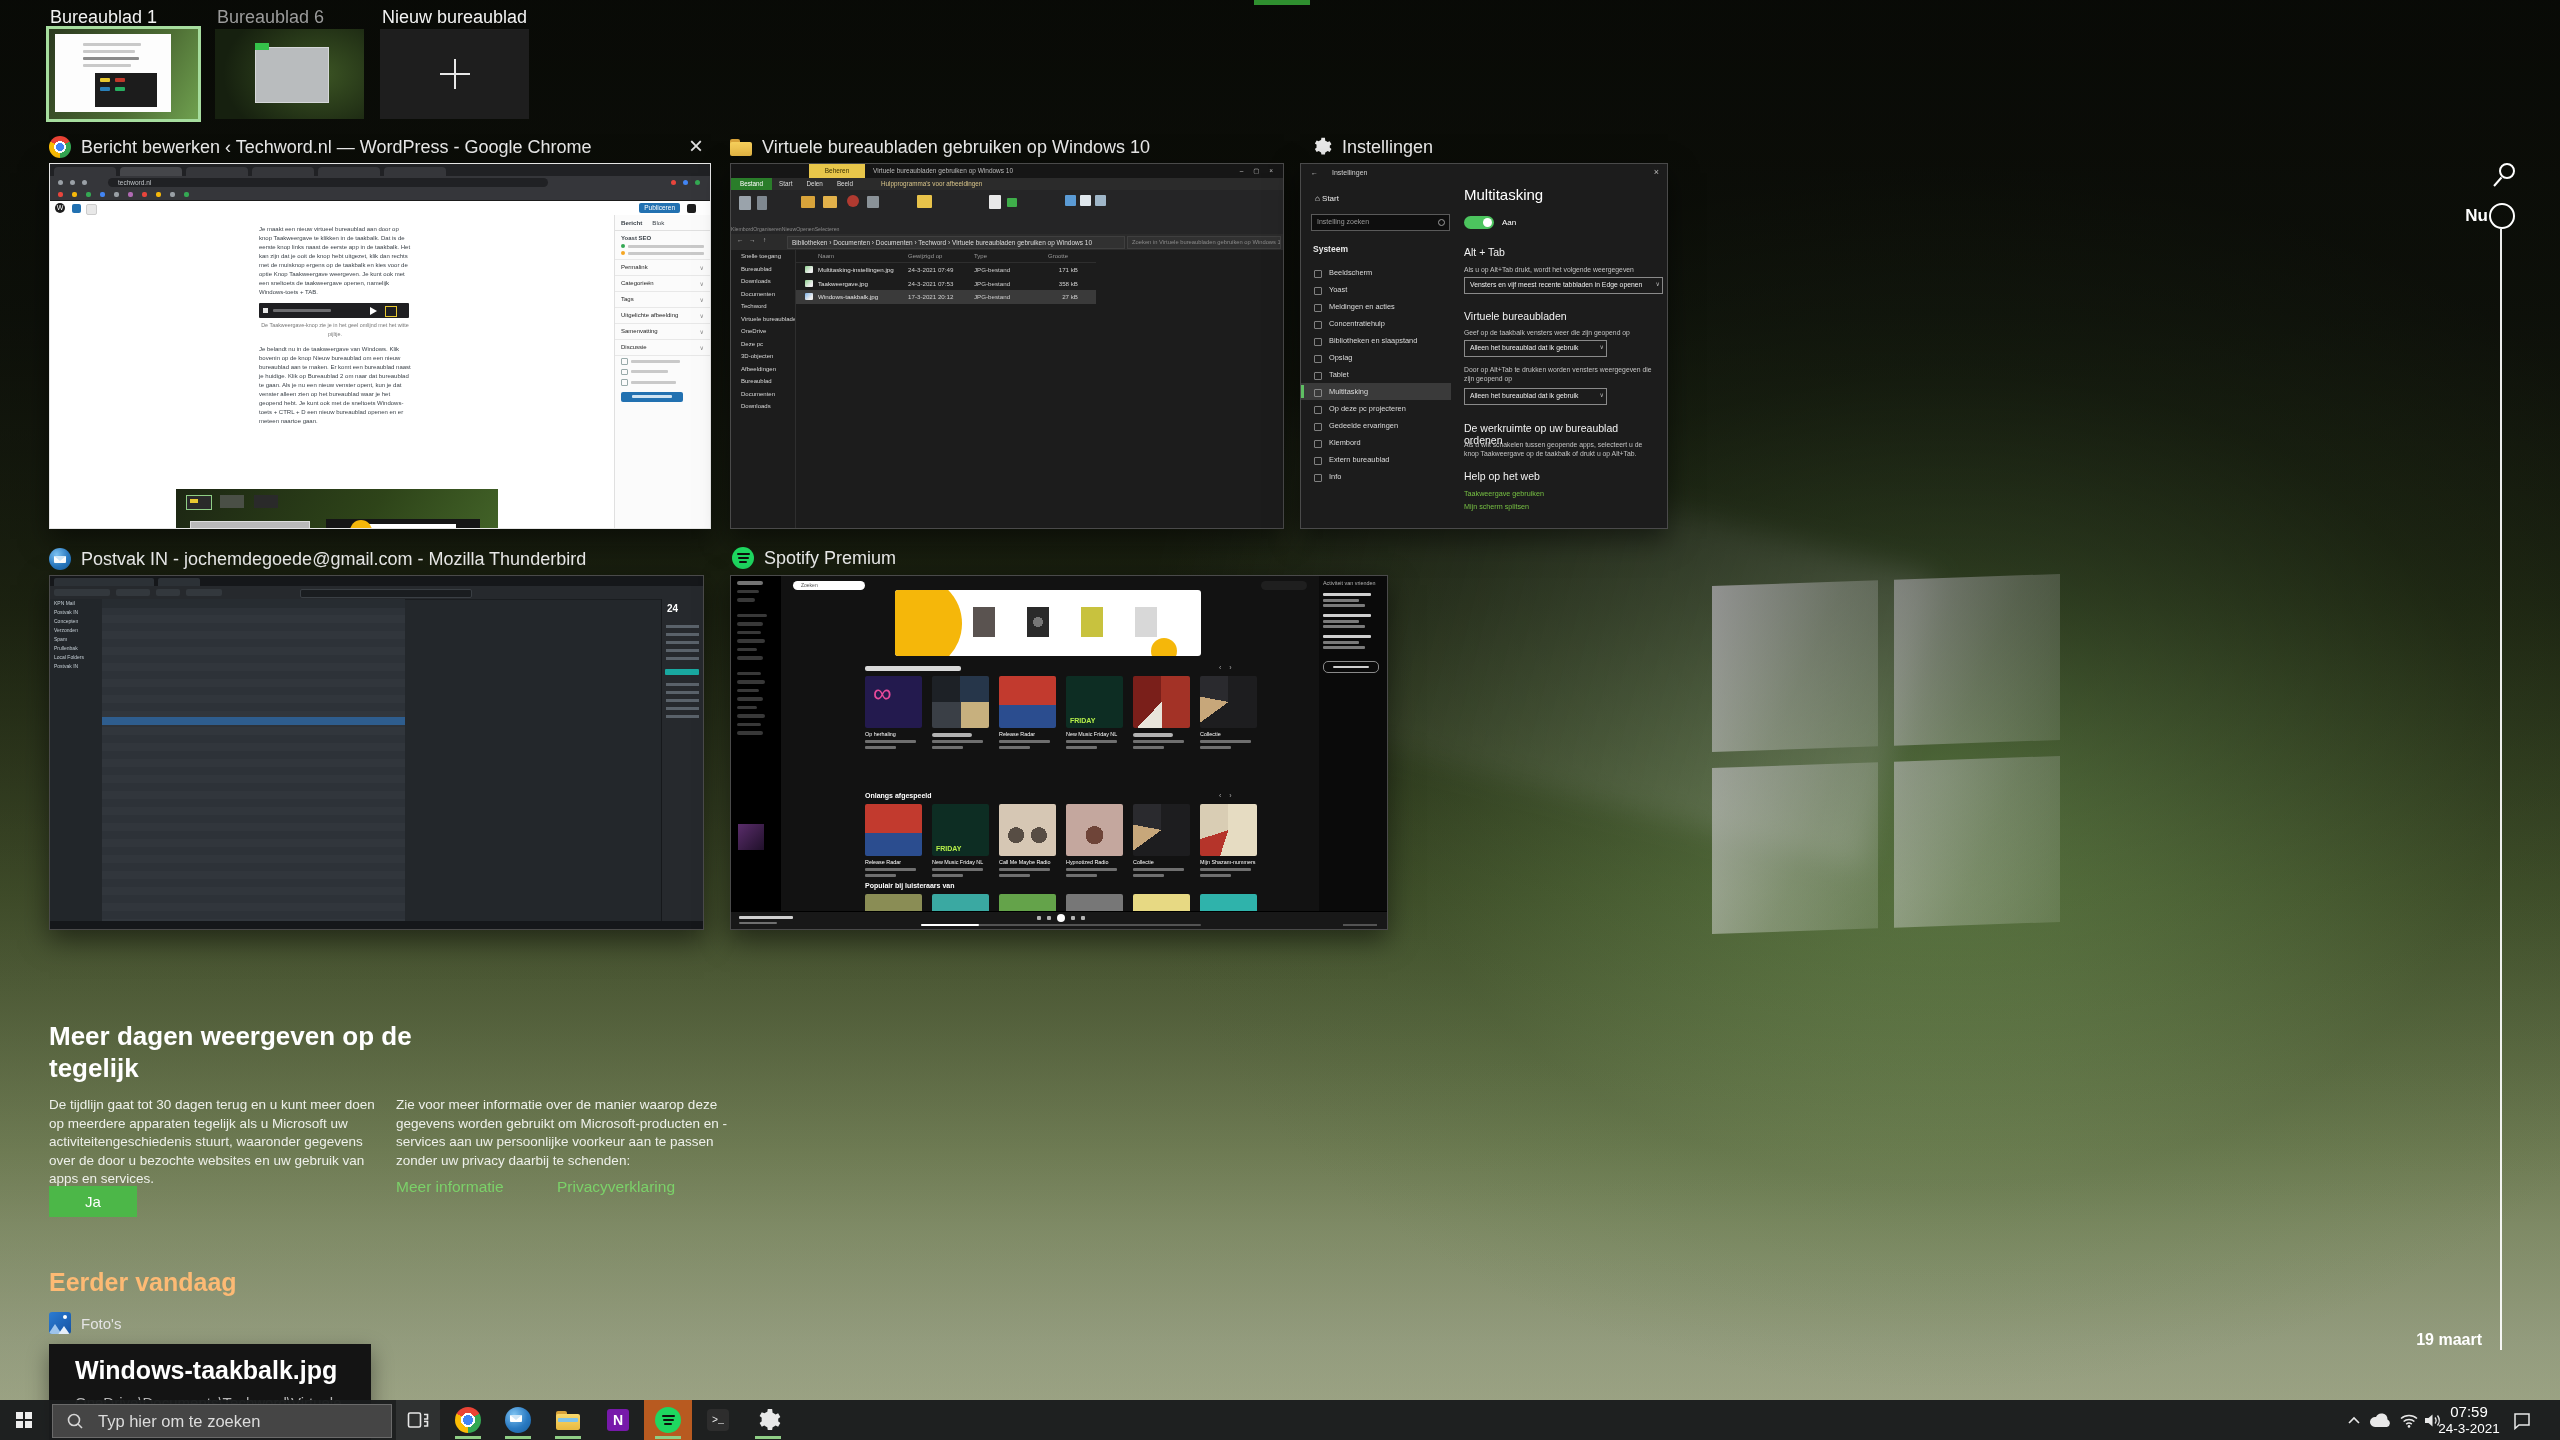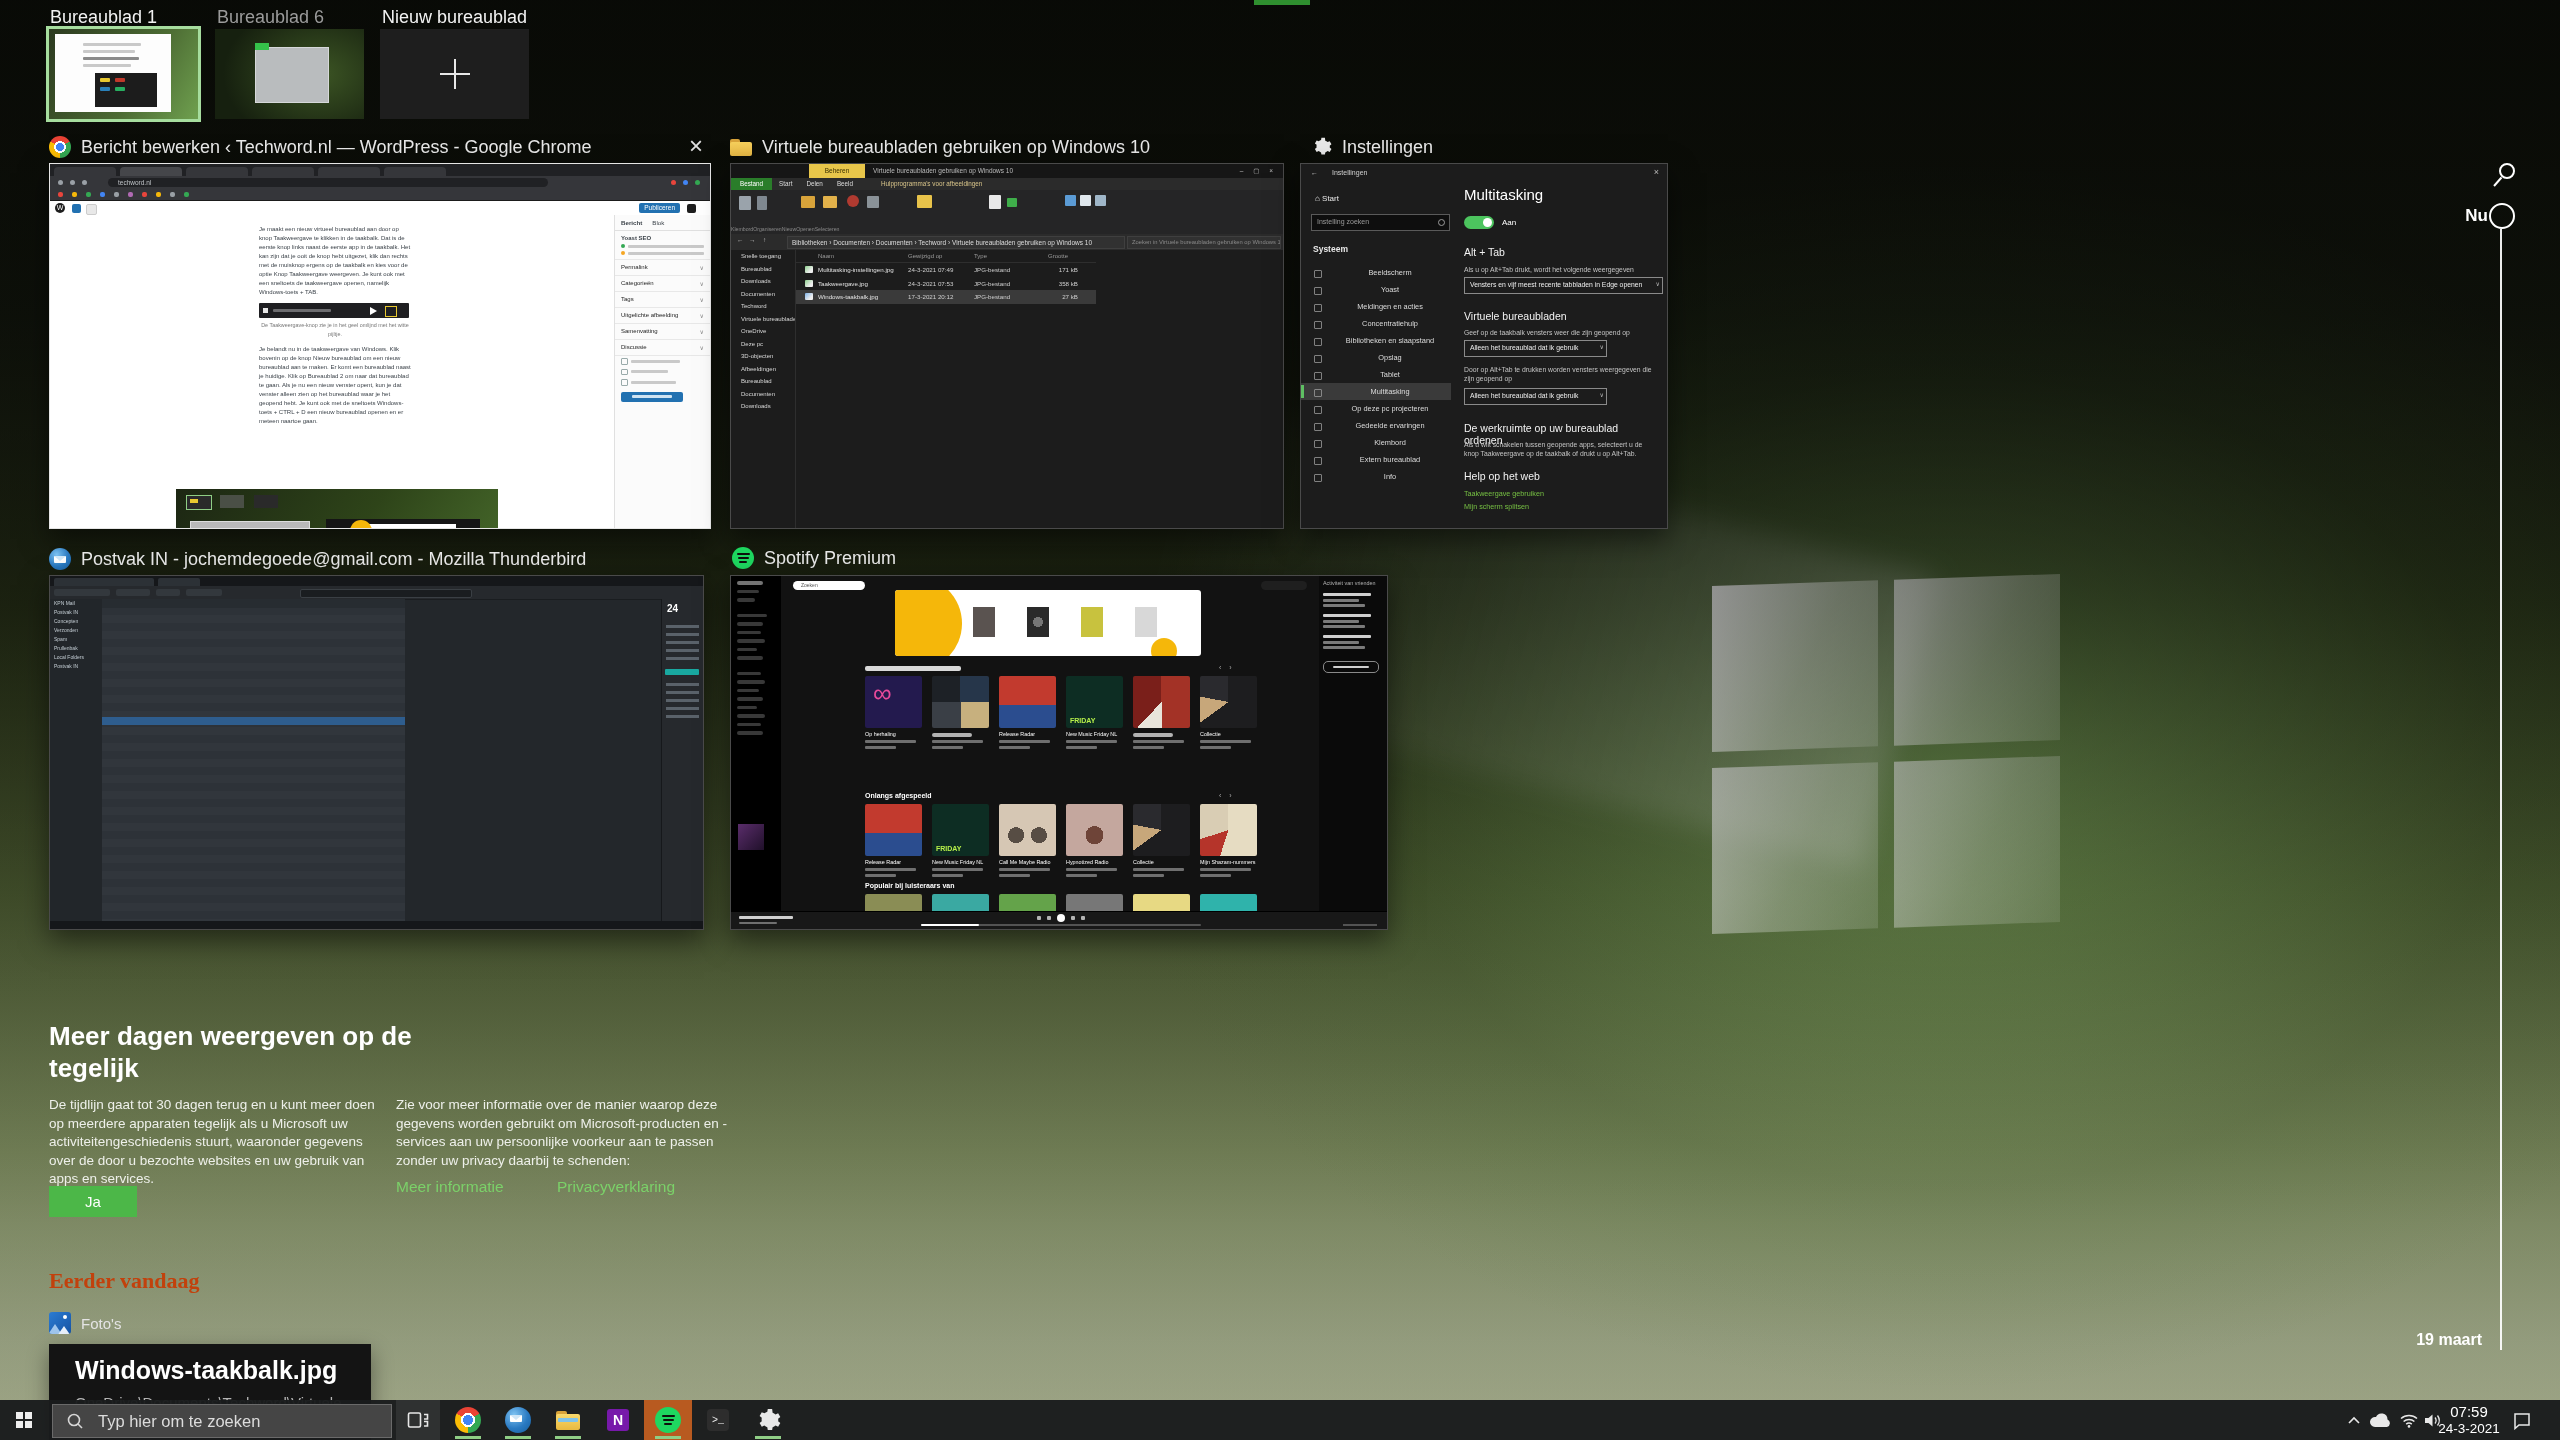--- a/index.html
+++ b/index.html
@@ -126,21 +126,21 @@
   .f-size{position:absolute;left:230px;width:52px;text-align:right;color:#cfcfcf;}
   .e-head .h-name{left:22px;} .e-head .h-mod{left:112px;} .e-head .h-type{left:178px;} .e-head .h-size{left:252px;}
   
   .s-thumb{left:1300px;top:163px;width:366px;height:364px;background:#1c1c1c;border:1px solid #4a4a4a;color:#e8e8e8;}
   .s-title{position:absolute;left:10px;top:5px;font-size:7px;color:#cfcfcf;display:flex;gap:14px;}
   .s-x{position:absolute;right:8px;top:3px;font-size:9px;color:#bbb;}
   .s-home{position:absolute;left:14px;top:30px;font-size:8px;}
   .s-search{position:absolute;left:10px;top:50px;width:132px;height:15px;background:#0e0e0e;border:1px solid #5a5a5a;font-size:7px;color:#9a9a9a;line-height:14px;padding-left:5px;}
   .s-search::after{content:"";position:absolute;right:4px;top:4px;width:5px;height:5px;border:1px solid #9a9a9a;border-radius:50%;}
   .s-group{position:absolute;left:12px;top:80px;font-size:8.5px;font-weight:bold;}
-  .st-items{position:absolute;left:0;top:100px;width:150px;text-align:center;}
+  .st-items{position:absolute;left:0;top:100px;width:150px;}
   .st-item{position:relative;height:17px;line-height:17px;font-size:7.4px;color:#dcdcdc;padding-left:28px;white-space:nowrap;overflow:hidden;}
   .st-item::before{content:"";position:absolute;left:13px;top:5.5px;width:6px;height:6px;border:1px solid #9a9a9a;border-radius:1px;opacity:.8;}
   .st-items div:nth-of-type(8){background:#3a3a3a;}
   .st-items div:nth-of-type(8)::after{content:"";position:absolute;left:0;top:2px;width:3px;height:13px;background:#5fbf63;}
   .s-main{position:absolute;left:163px;top:0;width:195px;height:100%;font-size:7px;color:#c9c9c9;}
   .s-h1{position:absolute;top:22px;font-size:15px;color:#fff;font-weight:300;}
   .s-toggle{position:absolute;top:52px;width:30px;height:13px;border-radius:7px;background:#4cc45e;}
   .s-toggle::after{content:"";position:absolute;right:2px;top:2px;width:9px;height:9px;border-radius:50%;background:#fff;}
   .s-on{position:absolute;top:54px;left:38px;font-size:8px;color:#fff;}
   .s-h2{position:absolute;font-size:10.5px;color:#f2f2f2;font-weight:300;}
@@ -219,21 +219,21 @@
   .p-ctl .play{width:8px;height:8px;border-radius:50%;background:#fff;}
   .p-prog{position:absolute;left:190px;top:12px;width:280px;height:2px;background:#535353;border-radius:1px;}
   .p-prog::before{content:"";position:absolute;left:0;top:0;width:58px;height:2px;background:#fff;border-radius:1px;}
   .p-vol{position:absolute;right:10px;top:12px;width:34px;height:2px;background:#535353;}
   
   .promo-h{position:absolute;left:49px;top:1020px;width:400px;font-size:26px;line-height:32px;font-weight:bold;color:#fff;}
   .promo-p{position:absolute;top:1096px;width:334px;font-size:13.5px;line-height:18.5px;color:#eef0ea;}
   .promo-link{position:absolute;top:1178px;font-size:15.5px;color:#7bd169;}
   .yes-btn{position:absolute;left:49px;top:1186px;width:88px;height:31px;background:#4cb748;color:#fff;font-size:15px;display:flex;align-items:center;justify-content:center;}
   
-  .earlier-h{position:absolute;left:49px;top:1268px;font-size:22px;font-weight:bold;color:#c2410c;font-family:Liberation Serif, serif;}
+  .earlier-h{position:absolute;left:49px;top:1268px;font-size:25px;font-weight:bold;color:#fdba74;}
   .foto-ic{position:absolute;left:49px;top:1312px;width:22px;height:22px;border-radius:3px;background:linear-gradient(135deg,#2b7cd3,#1653a3);overflow:hidden;}
   .foto-ic::before{content:"";position:absolute;left:-2px;bottom:-2px;width:16px;height:12px;background:#9fc6ee;clip-path:polygon(0 100%,50% 0,100% 100%);}
   .foto-ic::after{content:"";position:absolute;right:0;bottom:-2px;width:14px;height:10px;background:#e8f1fb;clip-path:polygon(0 100%,50% 0,100% 100%);}
   .foto-sun{position:absolute;right:4px;top:3px;width:4px;height:4px;border-radius:50%;background:#fff;}
   .foto-lbl{position:absolute;left:81px;top:1315px;font-size:15px;color:#e4e4e4;}
   .act-card{position:absolute;left:49px;top:1344px;width:322px;height:96px;background:#141414;box-shadow:0 8px 20px rgba(0,0,0,.4);}
   .act-title{position:absolute;left:26px;top:12px;font-size:25px;font-weight:bold;color:#fff;}
   .act-path{position:absolute;left:26px;top:50px;font-size:15px;color:#b5b5b5;}
   
   .rail-now{position:absolute;left:2440px;top:206px;width:48px;text-align:right;font-size:17px;font-weight:bold;color:#fff;}

